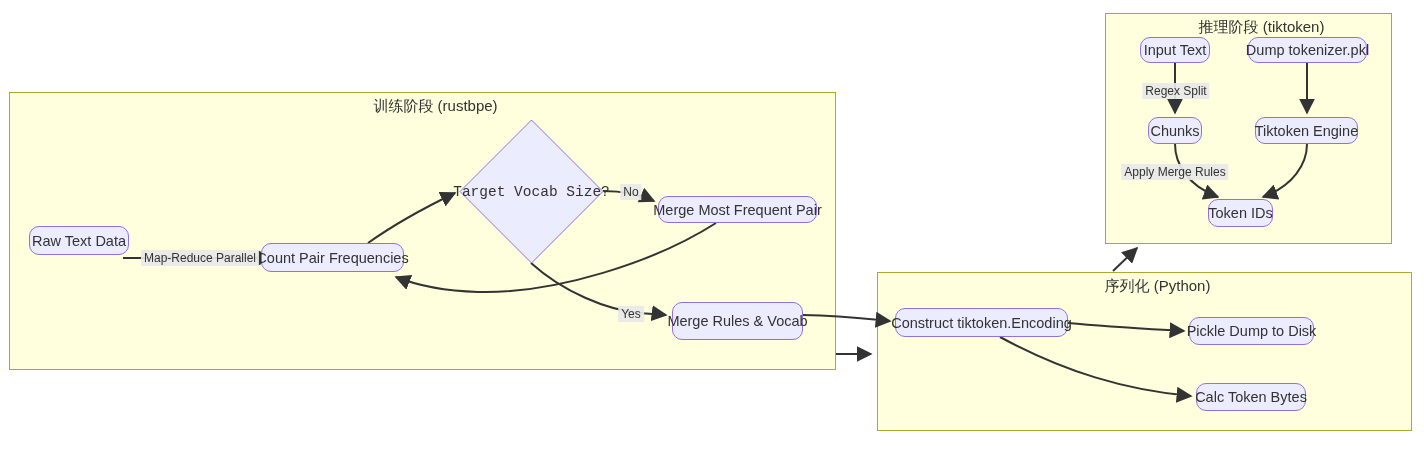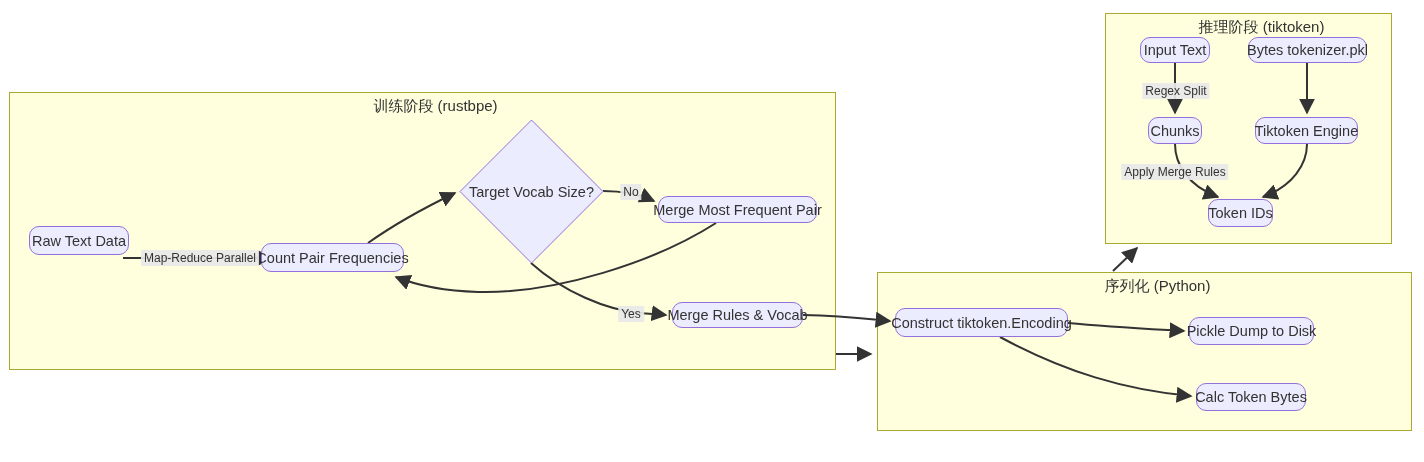--- a/index.html
+++ b/index.html
@@ -18,21 +18,21 @@
   }
   svg.edges{position:absolute;left:0;top:0;z-index:2;}
   .node{
     position:absolute;background:#ECECFF;border:1px solid #9370DB;
     border-radius:10px;box-sizing:border-box;display:flex;
     align-items:center;justify-content:center;font-size:14.5px;
     white-space:nowrap;z-index:3;color:#333;
   }
   .dlabel{
     position:absolute;display:flex;align-items:center;justify-content:center;
-    font-size:14.5px;white-space:nowrap;z-index:3;color:#333;
+    font-size:14.5px;white-space:nowrap;z-index:3;color:#333;font-family:Liberation Mono, monospace;
   }
   .elabel{
     position:absolute;transform:translate(-50%,-50%);
     background:rgba(232,232,232,0.92);padding:1px 3px;
     font-size:12px;white-space:nowrap;z-index:4;color:#333;
   }
 </style>
 </head>
 <body>
 
@@ -70,28 +70,28 @@
       <path d="M 1068 323 C 1110 327 1150 329 1184 331" marker-end="url(#arrow)"></path>
       <path d="M 1000 337 C 1065 372 1125 390 1191 396" marker-end="url(#arrow)"></path>
     </g>
     <polygon points="460,191.5 531.5,120 603,191.5 531.5,263" fill="#ECECFF" stroke="#9370DB" stroke-width="1"></polygon>
   </svg>
 
   <div class="node" style="left:29px;top:226px;width:100px;height:29px">Raw Text Data</div>
   <div class="node" style="left:261px;top:243px;width:143px;height:29px">Count Pair Frequencies</div>
   <div class="dlabel" style="left:461px;top:182px;width:141px;height:20px">Target Vocab Size?</div>
   <div class="node" style="left:658px;top:196px;width:159px;height:27px">Merge Most Frequent Pair</div>
-  <div class="node" style="left:672px;top:302px;width:131px;height:26px">Merge Rules &amp; Vocab</div>
+  <div class="node" style="left:672px;top:302px;width:131px;height:38px">Merge Rules &amp; Vocab</div>
 
   <div class="node" style="left:895px;top:308px;width:173px;height:29px">Construct tiktoken.Encoding</div>
   <div class="node" style="left:1189px;top:317px;width:125px;height:28px">Pickle Dump to Disk</div>
   <div class="node" style="left:1196px;top:383px;width:110px;height:28px">Calc Token Bytes</div>
 
   <div class="node" style="left:1140px;top:37px;width:70px;height:26px">Input Text</div>
-  <div class="node" style="left:1248px;top:37px;width:119px;height:26px">Bytes tokenizer.pkl</div>
+  <div class="node" style="left:1248px;top:37px;width:119px;height:26px">Dump tokenizer.pkl</div>
   <div class="node" style="left:1148px;top:117px;width:54px;height:27px">Chunks</div>
   <div class="node" style="left:1255px;top:117px;width:103px;height:27px">Tiktoken Engine</div>
   <div class="node" style="left:1208px;top:199px;width:65px;height:28px">Token IDs</div>
 
   <div class="elabel" style="left:200px;top:258px">Map-Reduce Parallel</div>
   <div class="elabel" style="left:631px;top:192px">No</div>
   <div class="elabel" style="left:631px;top:314px">Yes</div>
   <div class="elabel" style="left:1176px;top:91px">Regex Split</div>
   <div class="elabel" style="left:1175px;top:172px">Apply Merge Rules</div>
 

